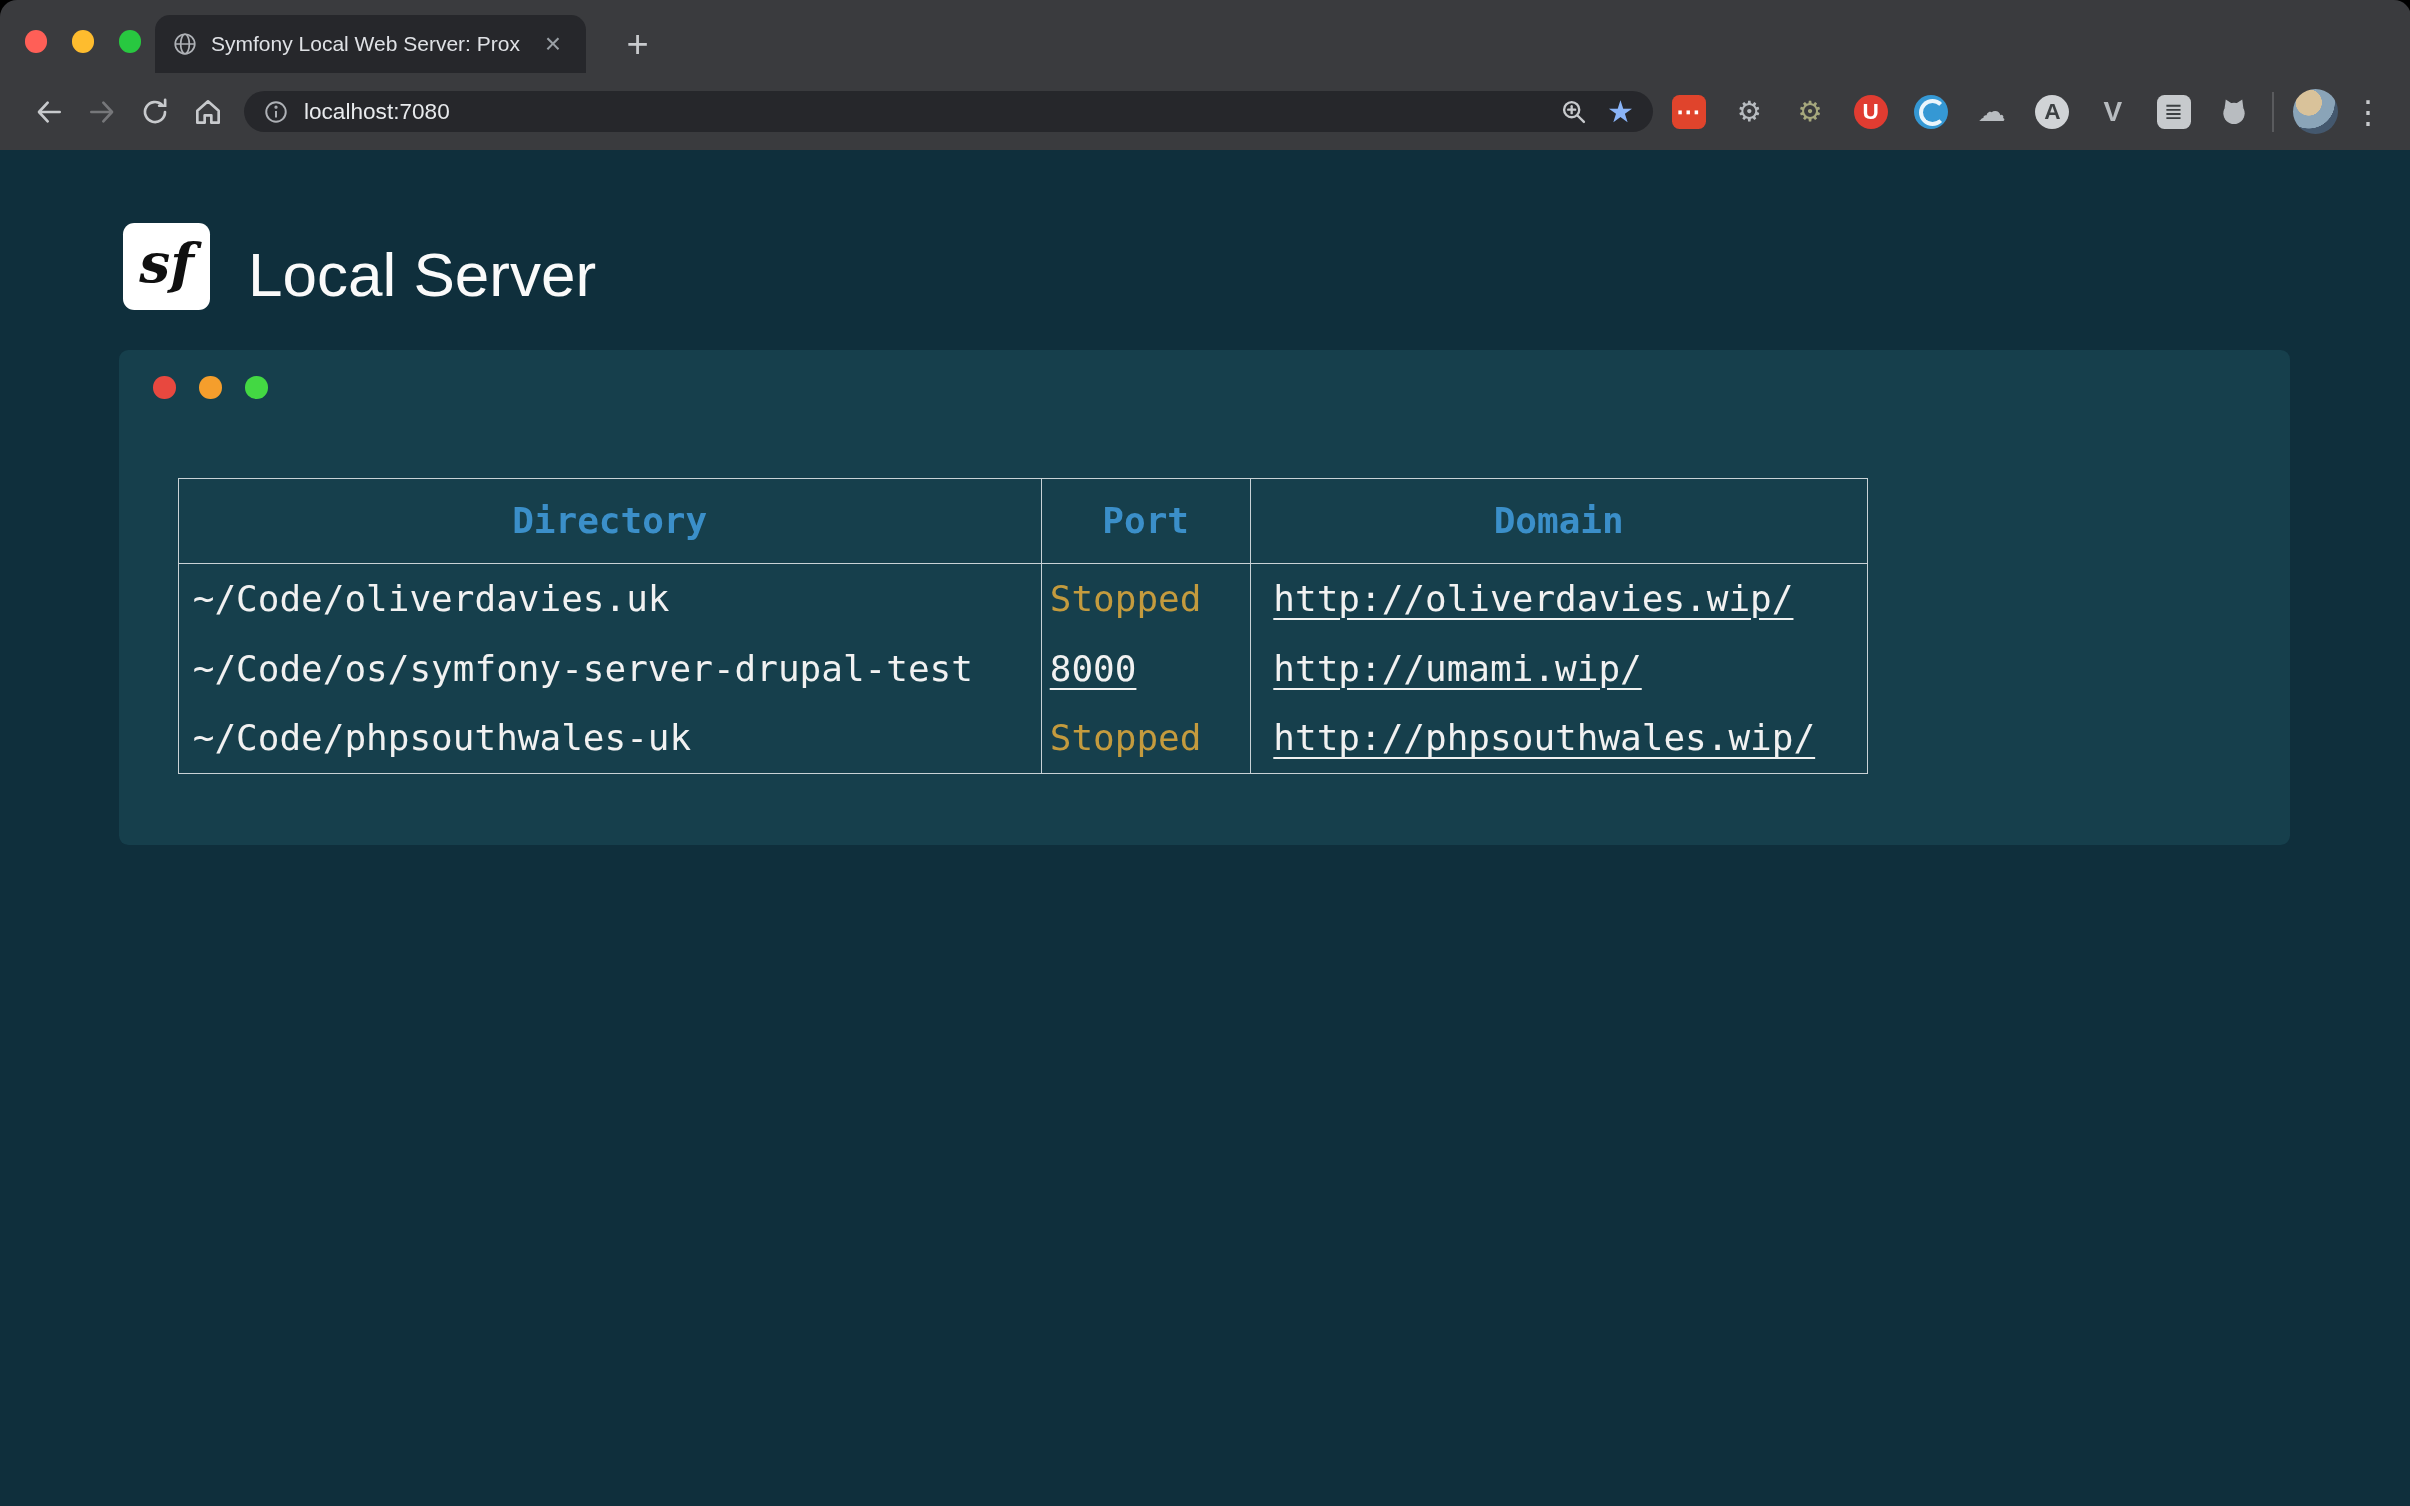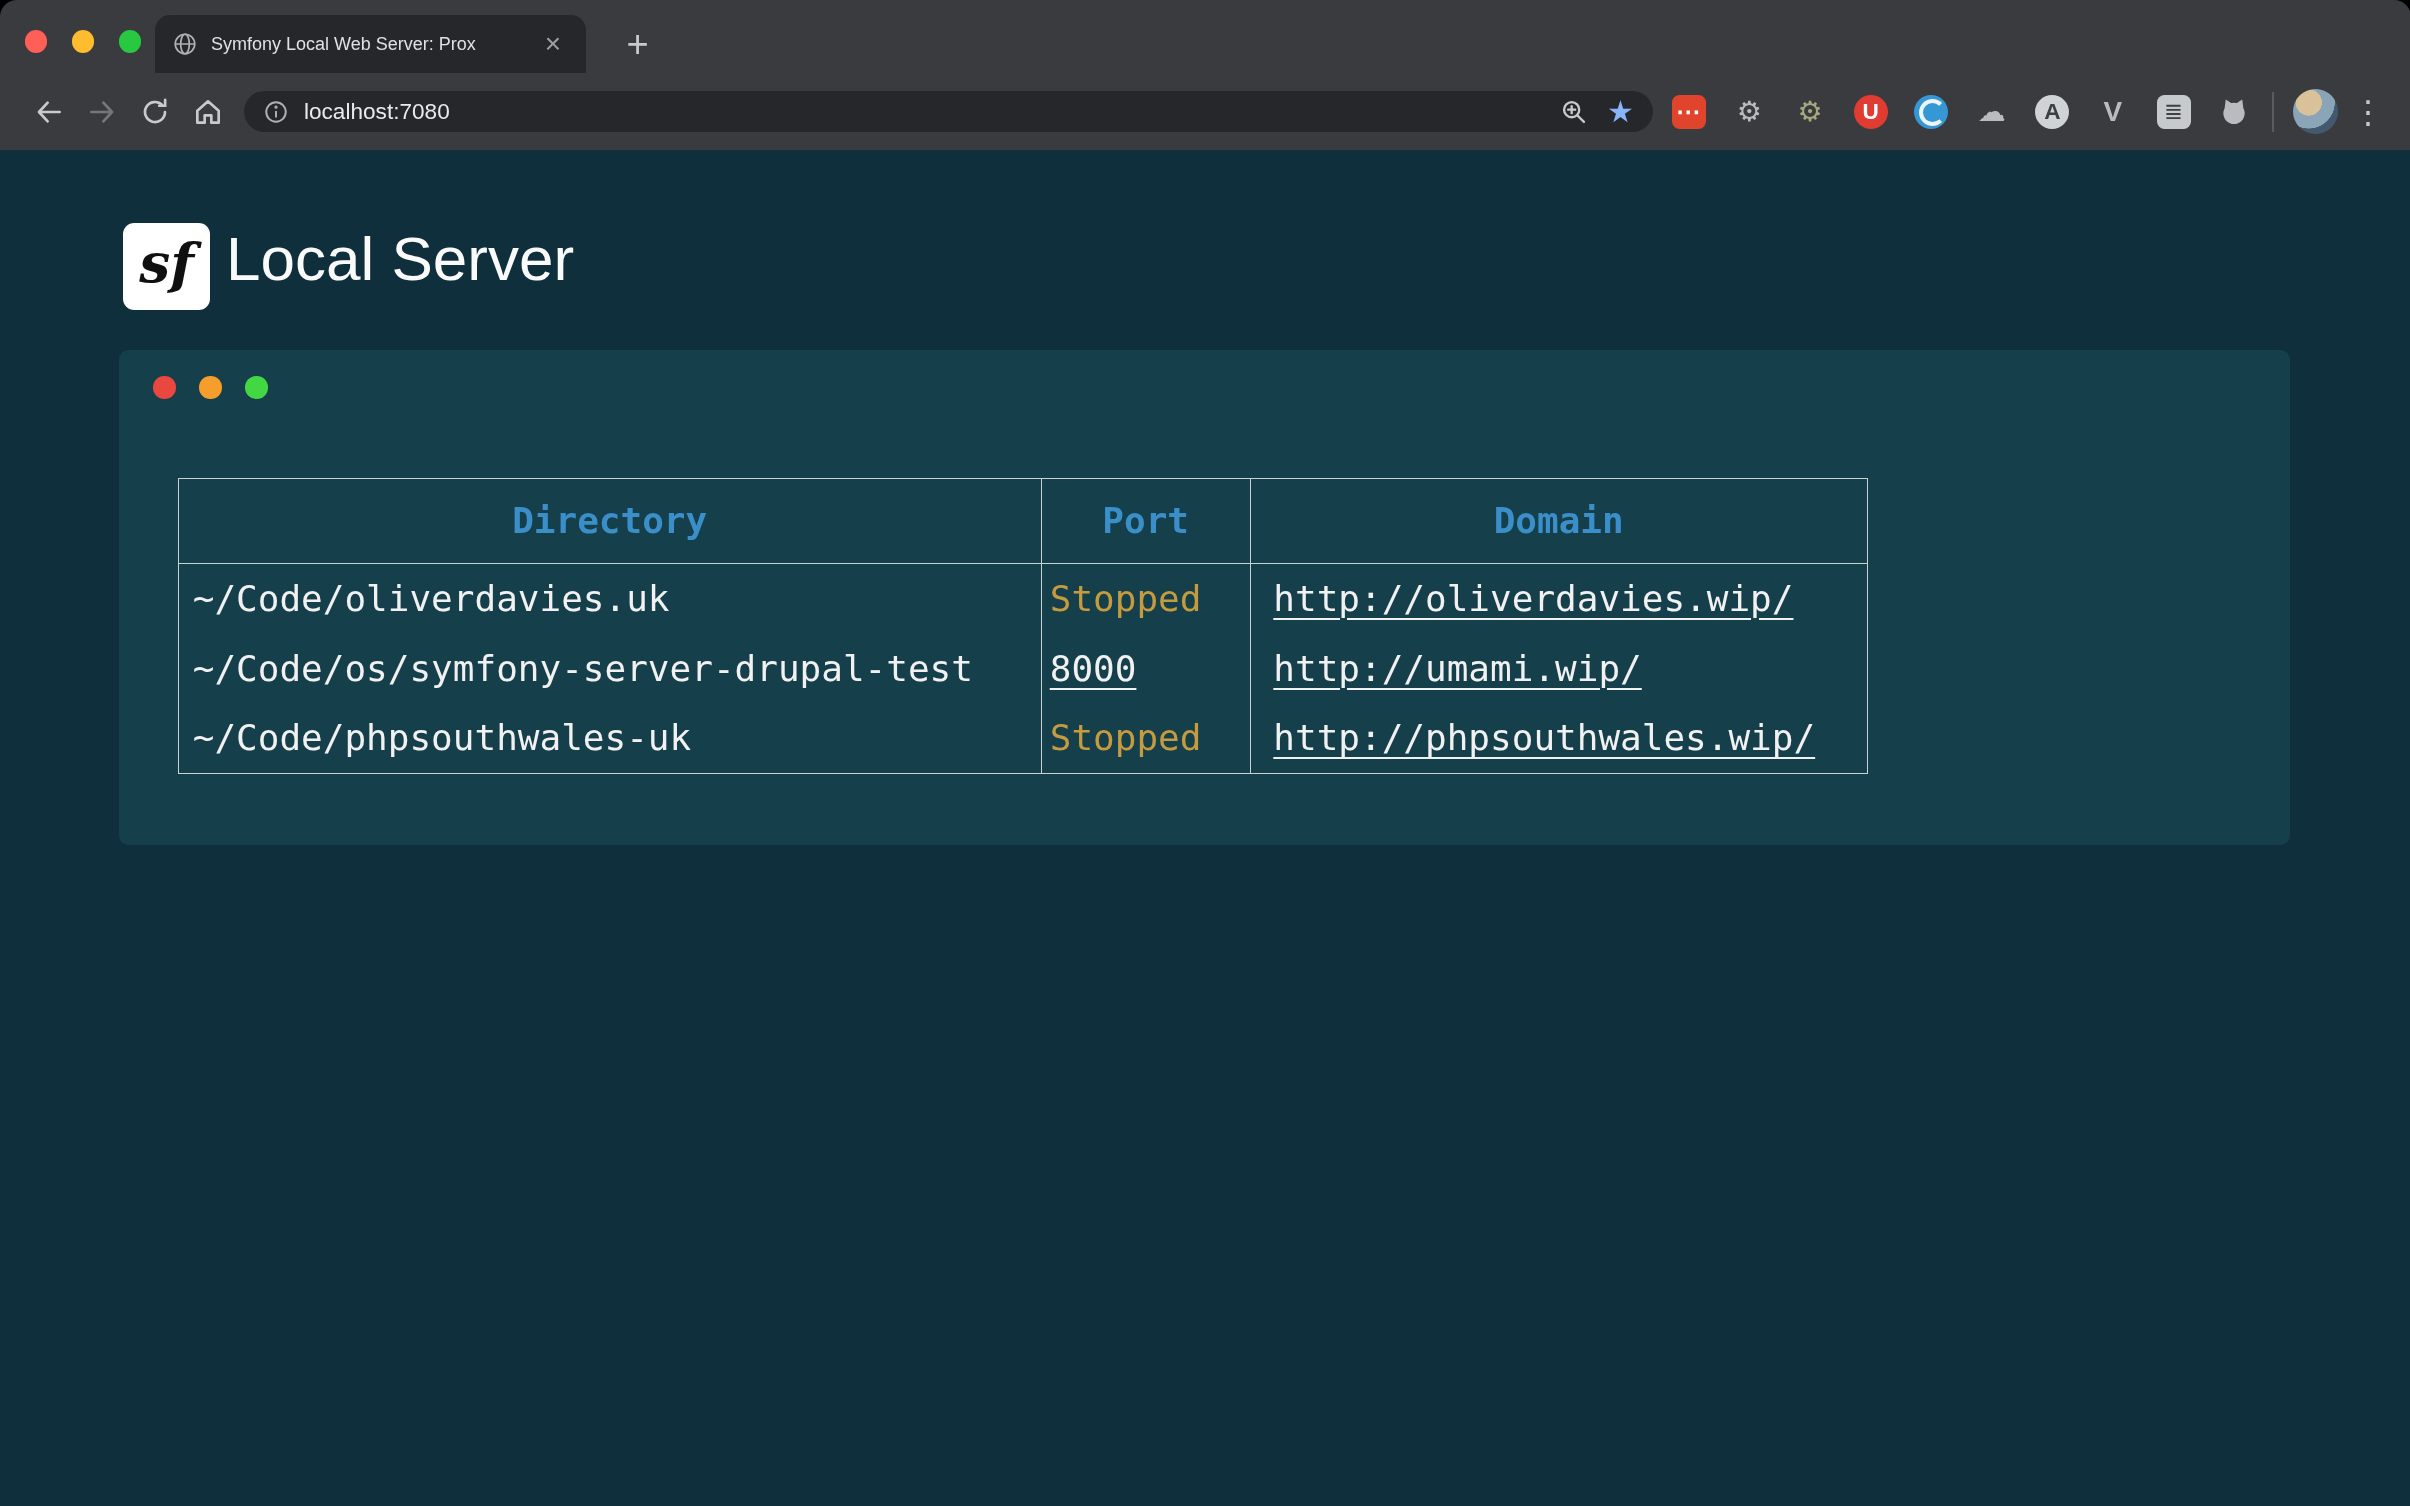--- a/index.html
+++ b/index.html
@@ -10,21 +10,21 @@
   
   .tabstrip { position:relative; height:73px; background:#3a3b3e; flex:none; }
   .traffic { position:absolute; left:24.5px; top:30px; display:flex; gap:24.5px; }
   .tl { width:22.6px; height:22.6px; border-radius:50%; display:inline-block; }
   .tl.red { background:#ff5f57; }
   .tl.yellow { background:#febc2e; }
   .tl.green { background:#28c840; }
   .tab { position:absolute; left:155px; top:15px; width:431px; height:58px; background:#26272b;
          border-radius:15px 15px 0 0; display:flex; align-items:center; padding:0 17px; }
   .favicon { width:26px; height:26px; flex:none; color:#aeb1b6; }
-  .tab-title { flex:1; margin:0 13px; color:#dfe1e5; font-size:18px; white-space:nowrap; overflow:hidden; }
+  .tab-title { flex:1; margin:0 13px; color:#dfe1e5; font-size:21px; white-space:nowrap; overflow:hidden; }
   .tab-close { flex:none; color:#9aa0a6; font-size:28px; line-height:1; width:32px; height:32px; display:grid; place-items:center; border-radius:50%; }
   .newtab { position:absolute; left:614px; top:21px; color:#c8cacd; font-size:38px; font-weight:300; width:47px; height:47px; display:grid; place-items:center; }
 
   .toolbar { height:77px; background:#3a3b3e; flex:none; display:flex; align-items:center; padding:0 22.6px; }
   .navbtn { width:53px; height:53px; display:grid; place-items:center; color:#c8cacd; flex:none; }
   .navbtn.dim { color:#76777a; }
   .navbtn svg { width:32px; height:32px; }
 
   .omnibox { flex:1; height:41px; background:#26272b; border-radius:26px; display:flex; align-items:center;
              padding:0 19px; margin:0 17px 0 9.4px; min-width:0; }
@@ -47,21 +47,21 @@
   .ext-a { background:#d0d3d6; color:#3c4043; font-size:22.6px; font-weight:bold; }
   .ext-card { background:#c7cacd; color:#3c4043; font-size:22.6px; border-radius:6.6px; }
   .ext-gear2 { color:#a6a87d; }
   .divider { width:1.9px; height:40px; background:#5a5b5e; margin:0 19px; flex:none; }
   .avatar { width:45px; height:45px; border-radius:50%; flex:none;
             background:radial-gradient(circle at 35% 30%, #d9c29a 0 30%, #8aa4b8 31% 60%, #44586e 61%); }
   .menu-icon { width:41px; height:41px; display:grid; place-items:center; color:#c8cacd; font-size:32px; margin-left:9.4px; flex:none; }
 
   
   .page { flex:1; background:#0f2f3c; padding:73px 0 0 123px; }
-  .brand { display:flex; align-items:flex-start; gap:16px; }
+  .brand { display:flex; align-items:flex-end; gap:38px; }
   .logo { width:87px; height:87px; background:#ffffff; border-radius:11.3px; display:grid; place-items:center; }
   .logo span { font-family:"DejaVu Serif", serif; font-style:italic; font-weight:bold; font-size:55px; color:#101010; transform:translateY(-3.8px); }
   .page-title { color:#fafafa; font-size:62px; font-weight:400; letter-spacing:0px; }
 
   .card { margin-top:40px; margin-left:-3.8px; width:2171px; height:495px; background:#163f4c; border-radius:9.4px;
           padding:26px 0 0 34px; }
   .dots { display:flex; gap:23.5px; }
   .dot { width:22.6px; height:22.6px; border-radius:50%; }
   .dot.red { background:#e8483f; }
   .dot.orange { background:#f59e2c; }

